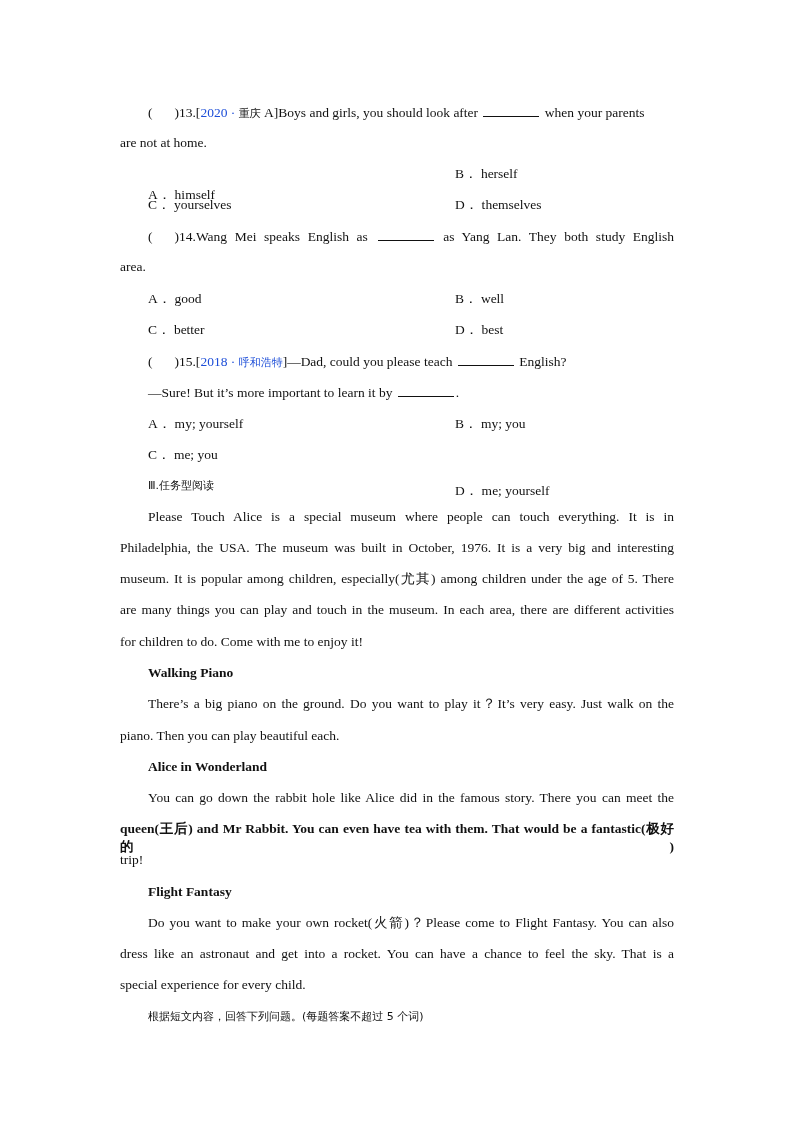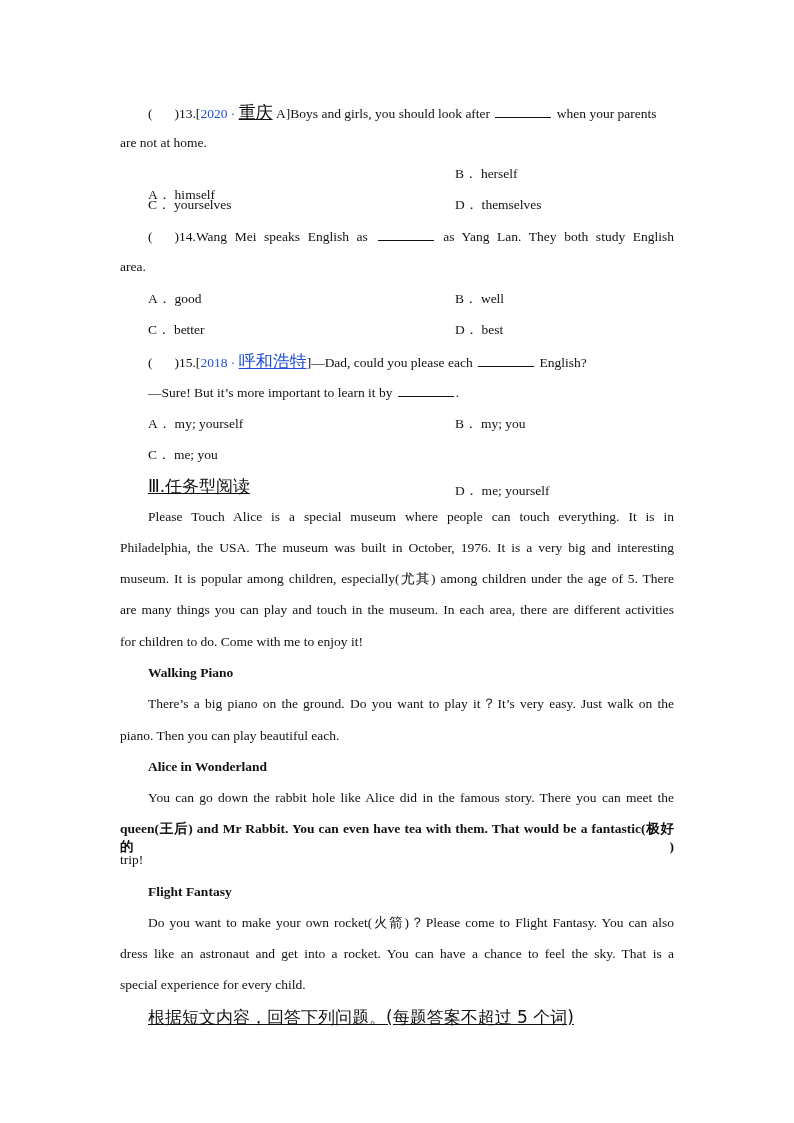--- a/index.html
+++ b/index.html
@@ -7,21 +7,21 @@
          font-family: "Liberation Serif", "DejaVu Serif", serif; color: #111; font-size: 13.5px; }
   .page { position: absolute; left: 120px; top: 0; width: 554px; }
   .line { position: absolute; left: 0; white-space: nowrap; line-height: 18px; }
   .ind { left: 28px; }
   .justify { width: 554px; text-align: justify; text-align-last: justify; white-space: normal; }
   .justify.ind { width: 526px; }
   .blank { display: inline-block; width: 56px; border-bottom: 1px solid #111; height: 13px; vertical-align: baseline; margin: 0 2px; }
   .src { color: #1d4ed8; }
   .opt-b { position: absolute; left: 335px; }
   .bold { font-weight: bold; }
-  .cjk { font-family: "DejaVu Sans", sans-serif; font-size: 17px; text-decoration: underline; }
+  .cjk { font-family: "DejaVu Sans", sans-serif; font-size: 11px; }
 </style>
 </head>
 <body>
 
 <div class="page">
 
   <div class="line ind" style="top:103px;">
     <span>(</span><span style="display:inline-block;width:22px;"></span><span>)13.[</span><span class="src">2020</span> <span class="src">·</span> <span class="cjk">重庆</span><span> A]</span><span>Boys and girls, you should look after</span> <span class="blank"></span> <span>when your parents</span>
   </div>
   <div class="line" style="top:134px;">are not at home.</div>
@@ -33,21 +33,21 @@
   <div class="line ind justify" style="top:227px;">
     <span>(</span><span style="display:inline-block;width:22px;"></span><span>)14.</span><span>Wang Mei speaks English as</span> <span class="blank"></span> <span>as Yang Lan. They both study English</span>
   </div>
   <div class="line" style="top:258px;">area.</div>
   <div class="line ind" style="top:290px;">A． good</div>
   <div class="line opt-b" style="top:290px;">B． well</div>
   <div class="line ind" style="top:321px;">C． better</div>
   <div class="line opt-b" style="top:321px;">D． best</div>
 
   <div class="line ind" style="top:352px;">
-    <span>(</span><span style="display:inline-block;width:22px;"></span><span>)15.[</span><span class="src">2018</span> <span class="src">·</span> <span class="cjk src">呼和浩特</span><span>]</span><span>—Dad, could you please each</span> <span class="blank"></span> <span>English?</span>
+    <span>(</span><span style="display:inline-block;width:22px;"></span><span>)15.[</span><span class="src">2018</span> <span class="src">·</span> <span class="cjk src">呼和浩特</span><span>]</span><span>—Dad, could you please teach</span> <span class="blank"></span> <span>English?</span>
   </div>
   <div class="line ind" style="top:383px;">
     <span>—Sure! But it’s more important to learn it by</span> <span class="blank"></span><span>.</span>
   </div>
   <div class="line ind" style="top:415px;">A． my; yourself</div>
   <div class="line opt-b" style="top:415px;">B． my; you</div>
   <div class="line ind" style="top:446px;">C． me; you</div>
   <div class="line opt-b" style="top:446px;margin-top:36px;">D． me; yourself</div>
 
   <div class="line ind cjk" style="top:477px;">Ⅲ.任务型阅读</div>

